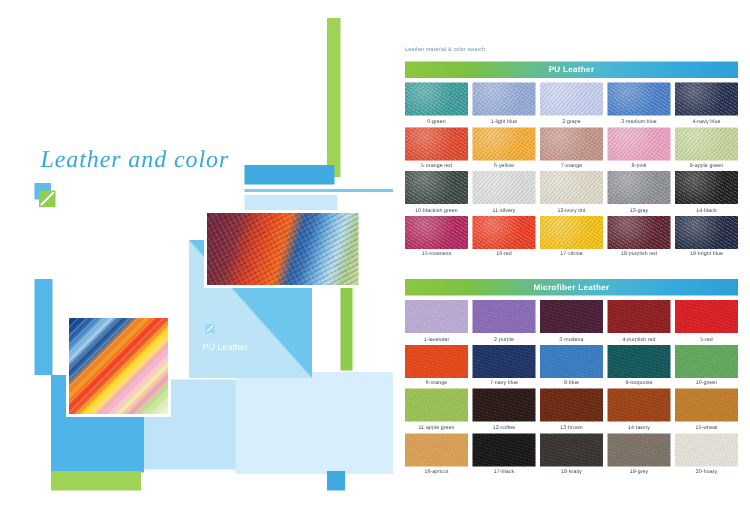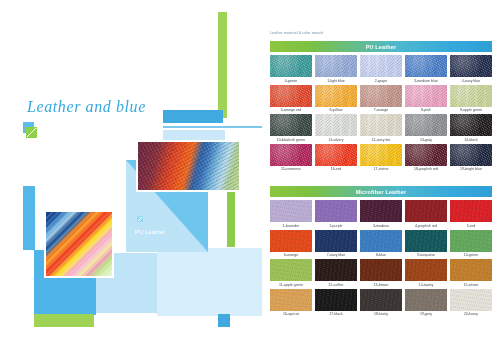--- a/index.html
+++ b/index.html
@@ -214,21 +214,21 @@
     <div class="deco block-pale-a"></div>
     <div class="deco block-pale-b"></div>
     <div class="deco block-pale-c"></div>
     <div class="deco bar-blue-v"></div>
     <div class="deco bar-green-v2"></div>
     <div class="deco block-blue-mid"></div>
     <div class="deco bar-green-h"></div>
     <div class="deco sq-blue-sm"></div>
     <div class="deco sq-blue-title"></div>
 
-    <div id="cover-title">Leather and blue</div>
+    <div id="cover-title">Leather and color</div>
 
     <div class="glyph-green"></div>
 
     <div class="deco card-angle">
       <span class="card-tick" style="left:45px; top:7px;"></span>
       <span class="card-label" style="left:17px; top:-1px;">Microfiber Leather</span>
       <span class="card-tick" style="left:11px; top:56px;"></span>
       <span class="card-label" style="left:9px; top:69px; font-size:6px; letter-spacing:0;">PU Leather</span>
     </div>
 

